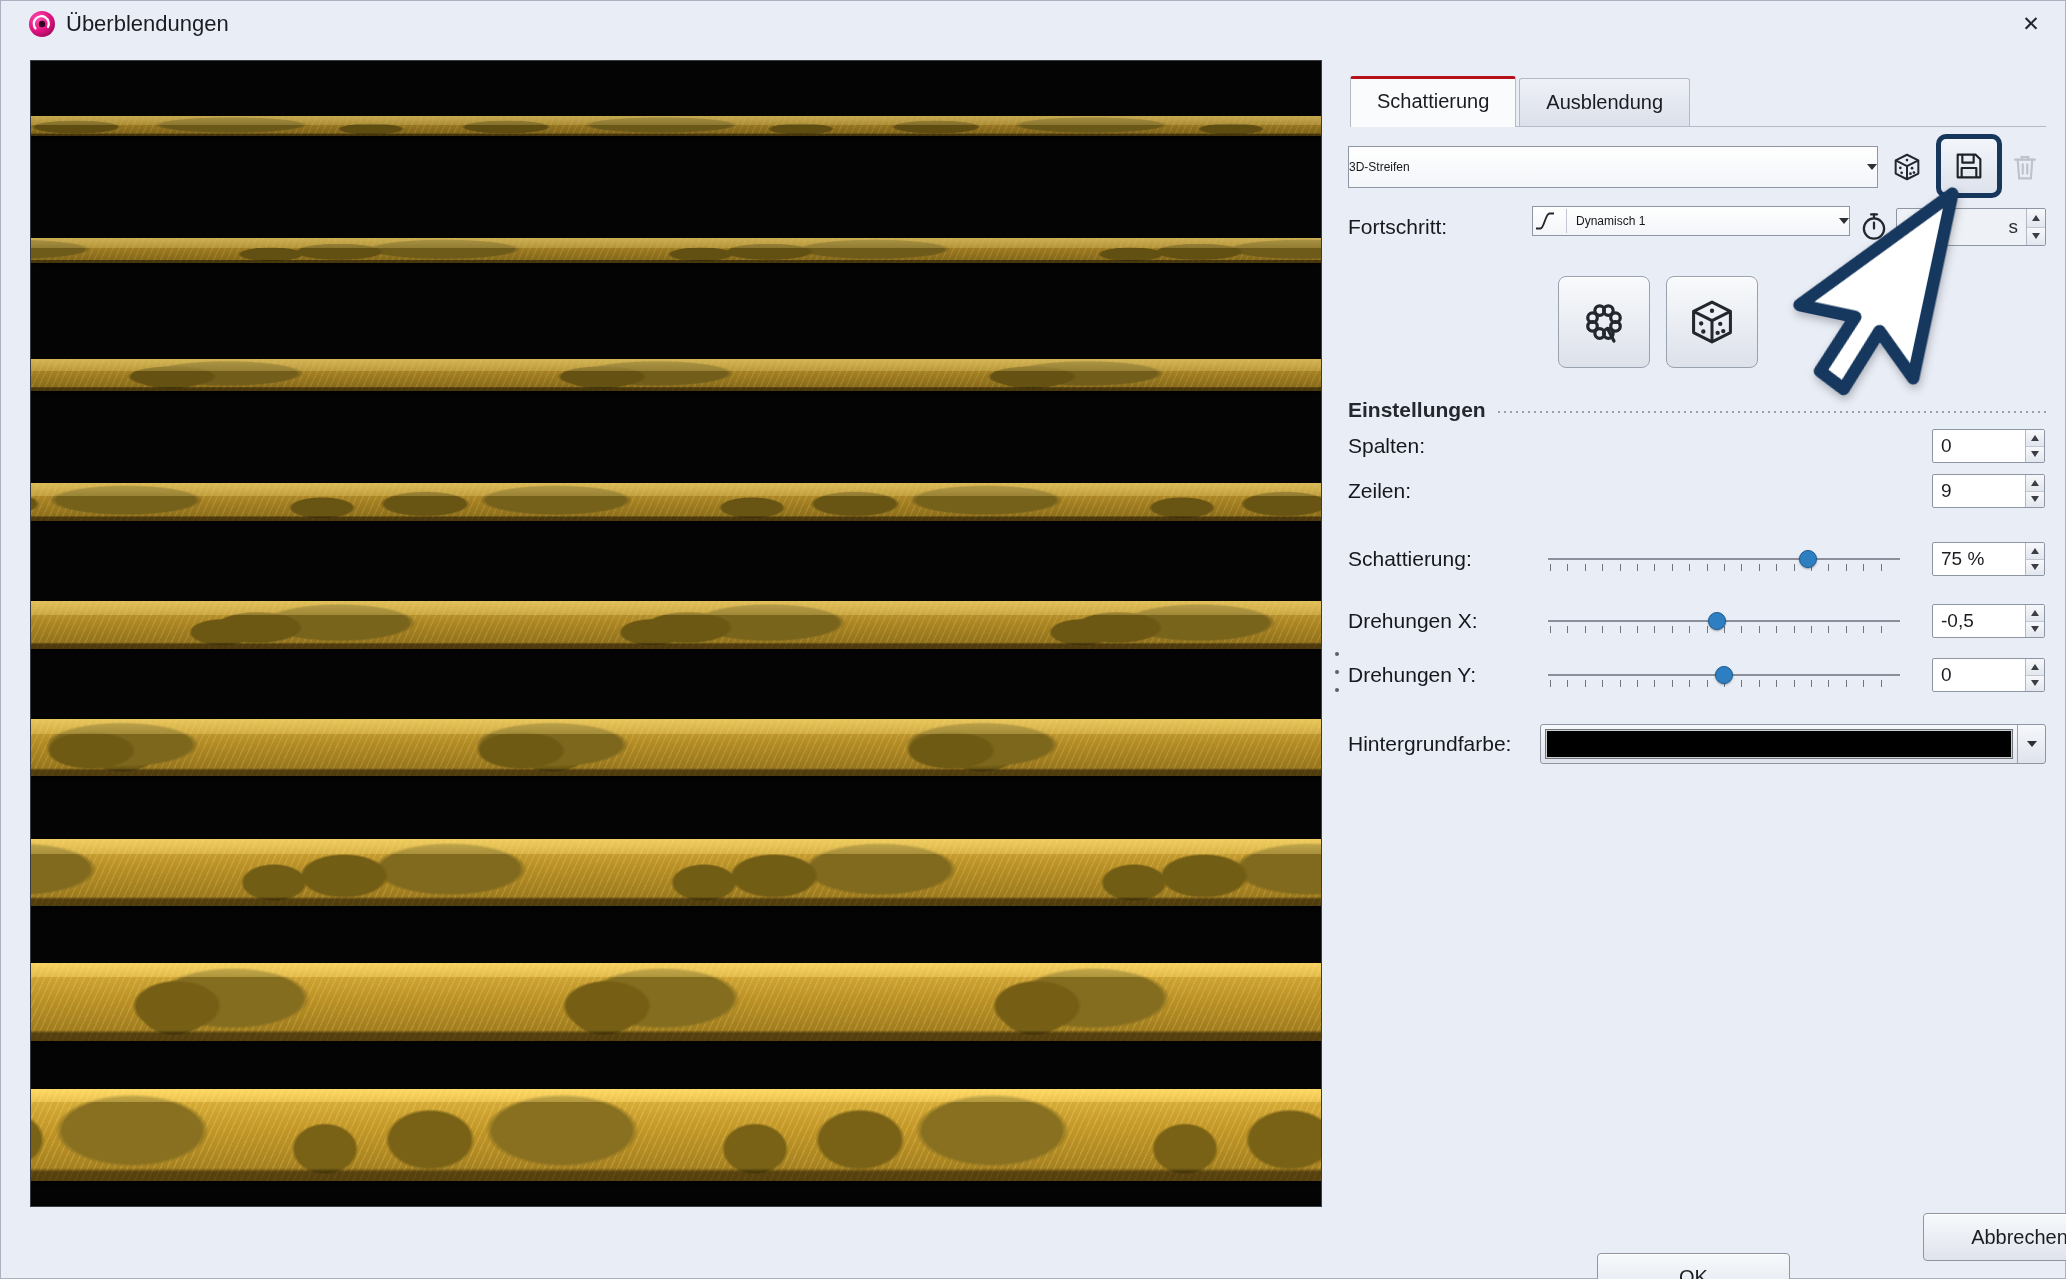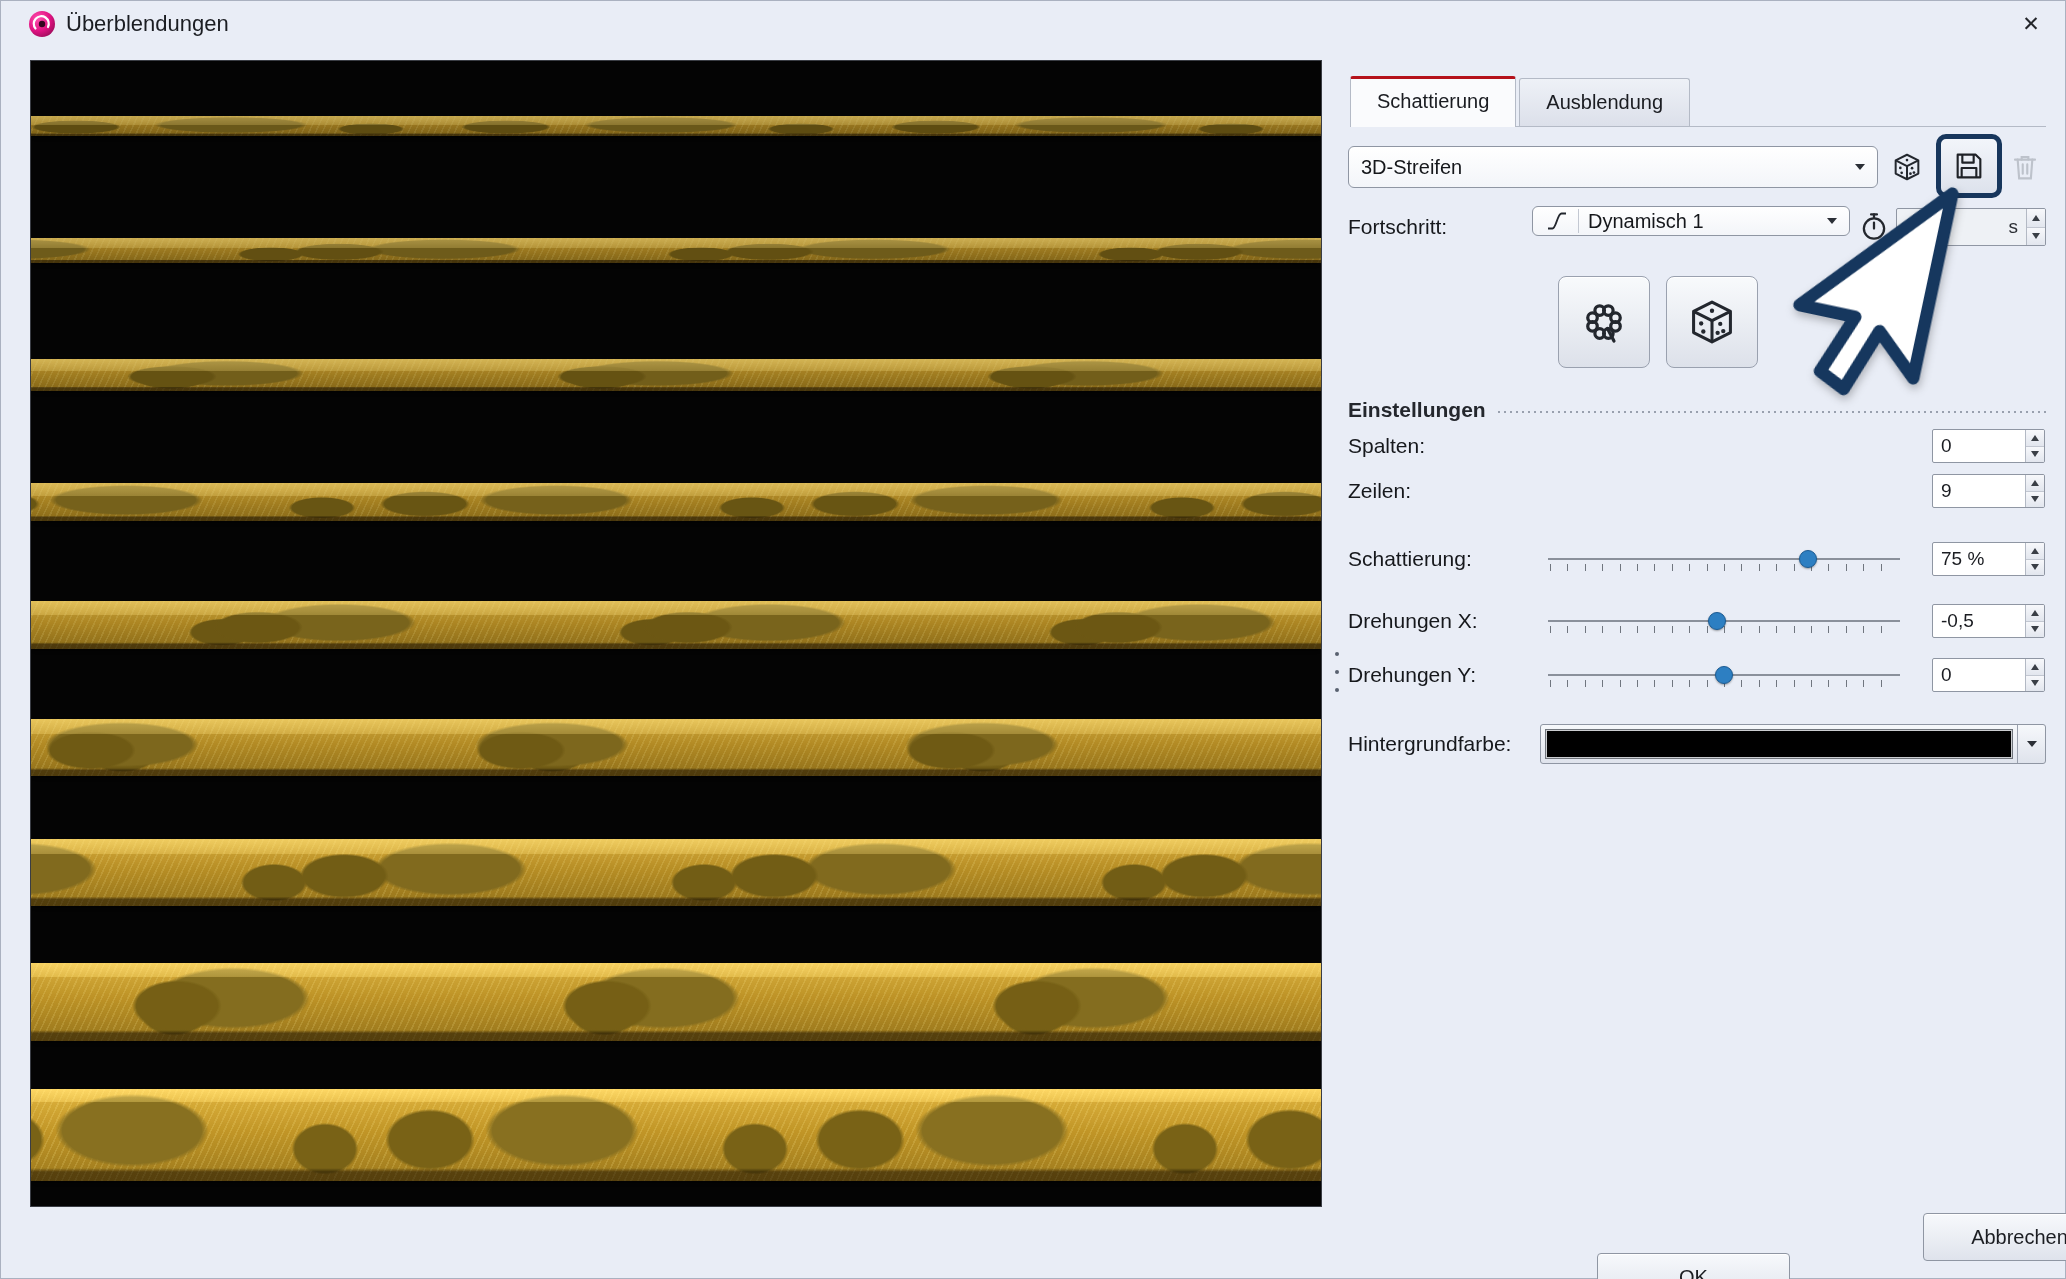--- a/index.html
+++ b/index.html
@@ -47,21 +47,21 @@
   .panel { position:absolute; left:1348px; top:60px; width:698px; height:1147px; }
   .tabbar{ position:absolute; top:16px; left:2px; right:0; height:51px; border-bottom:1px solid #b4bac6;
     display:flex; align-items:flex-end; }
   .tab{ height:48px; line-height:46px; padding:0 26px; font-size:20px; margin-right:3px;
     background:linear-gradient(#eef1f7,#dce0ea); border:1px solid #b4bac6; border-bottom:none;
     border-radius:3px 3px 0 0; color:#1a1c21; }
   .tab.active{ height:51px; line-height:45px; margin-bottom:-1px; background:#fafbfd;
     border-top:3px solid var(--accent-red,#b5121b); }
 
   .combo{ display:flex; align-items:center; background:linear-gradient(#ffffff,#f3f5f9);
-    border:1px solid #8f96a3; border-radius:6px; padding:0 12px; font-size:20px; color:#15171b; }
+    border:1px solid #8f96a3; border-radius:0; padding:0 0; font-size:12px; color:#15171b; }
   .combo .spacer{ flex:1; }
   .chev{ width:0; height:0; border-left:5px solid transparent; border-right:5px solid transparent;
     border-top:6px solid #2b2f36; }
 
   .preset-row{ position:absolute; top:86px; left:0; right:0; height:42px; }
   .preset-combo{ position:absolute; left:0; top:0; width:530px; height:42px; }
   .toolbtn{ position:absolute; width:46px; height:42px; top:0; border:none; background:transparent;
     display:flex; align-items:center; justify-content:center; }
   .toolbtn svg{ width:32px; height:32px; }
   .focusring{ position:absolute; left:588px; top:-12px; width:66px; height:64px;

